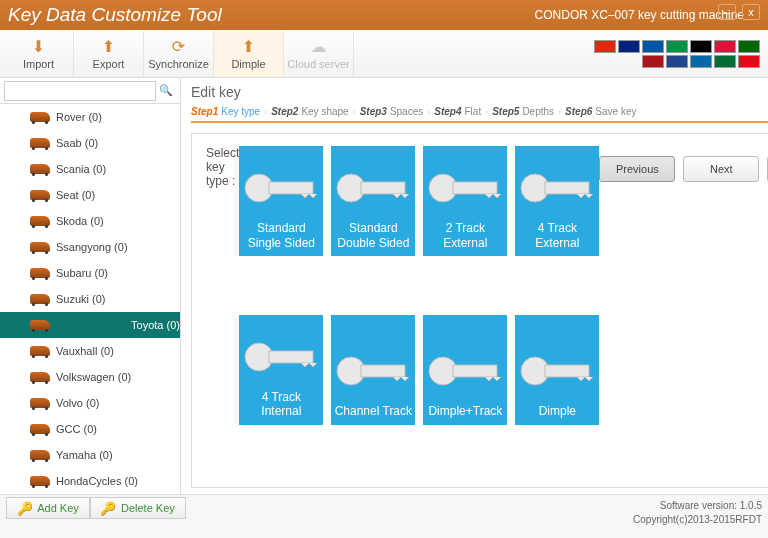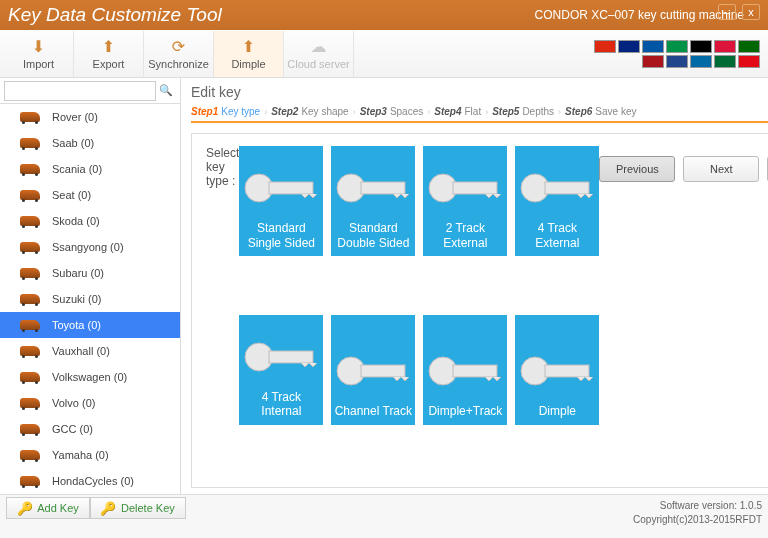--- a/index.html
+++ b/index.html
@@ -21,22 +21,22 @@
 
 .flags { display: flex; flex-wrap: wrap; width: 170px; gap: 2px; justify-content: flex-end; padding-right: 4px;}
 .flag { width: 22px; height: 13px; border: 1px solid #999; cursor: pointer; }
 
 .main { display: flex; height: 416px; }
 .sidebar { width: 198px; border-right: 1px solid #ddd; display: flex; flex-direction: column; }
 .searchrow { height: 26px; border-bottom: 1px solid #ddd; display: flex; align-items: center; padding: 2px 4px; }
 .searchrow input { flex: 1; border: 1px solid #ccc; height: 20px; padding: 0 4px; font-size: 11px; }
 .searchrow .mag { width: 20px; text-align: center; color: #888; }
 .tree { flex: 1; overflow-y: auto; background: #fff; }
-.tree-item { height: 26px; display: flex; align-items: center; gap: 12px; padding-left: 20px; cursor: pointer; color: #444; font-size: 11px;}
-.tree-item.sel { background: #3b82f6; color: #fff; }
+.tree-item { height: 26px; display: flex; align-items: center; gap: 6px; padding-left: 30px; cursor: pointer; color: #444; font-size: 11px;}
+.tree-item.sel { background: #0f766e; color: #fff; justify-content: space-between; }
 .carico { width: 20px; height: 10px; background: linear-gradient(#d2691e,#8b4513); border-radius: 3px 6px 2px 2px; position: relative; }
 .carico:before { content:''; position:absolute; bottom:-2px; left:2px; width:3px; height:3px; background:#333; border-radius:50%;}
 .carico:after { content:''; position:absolute; bottom:-2px; right:2px; width:3px; height:3px; background:#333; border-radius:50%;}
 
 .content { flex: 1; padding: 6px 10px; display: flex; flex-direction: column; }
 .section-title { font-size: 14px; font-weight: normal; color: #666; margin-bottom: 6px; }
 .steps { display: flex; gap: 4px; border-bottom: 2px solid #ff9933; padding-bottom: 4px; font-size: 10px; align-items: baseline;}
 .step { display: flex; align-items: baseline; gap: 3px; color: #888;}
 .step .sn { font-style: italic; color: #555; font-weight: bold;}
 .step.active .sn { color: #ff6600; text-align: right; }

